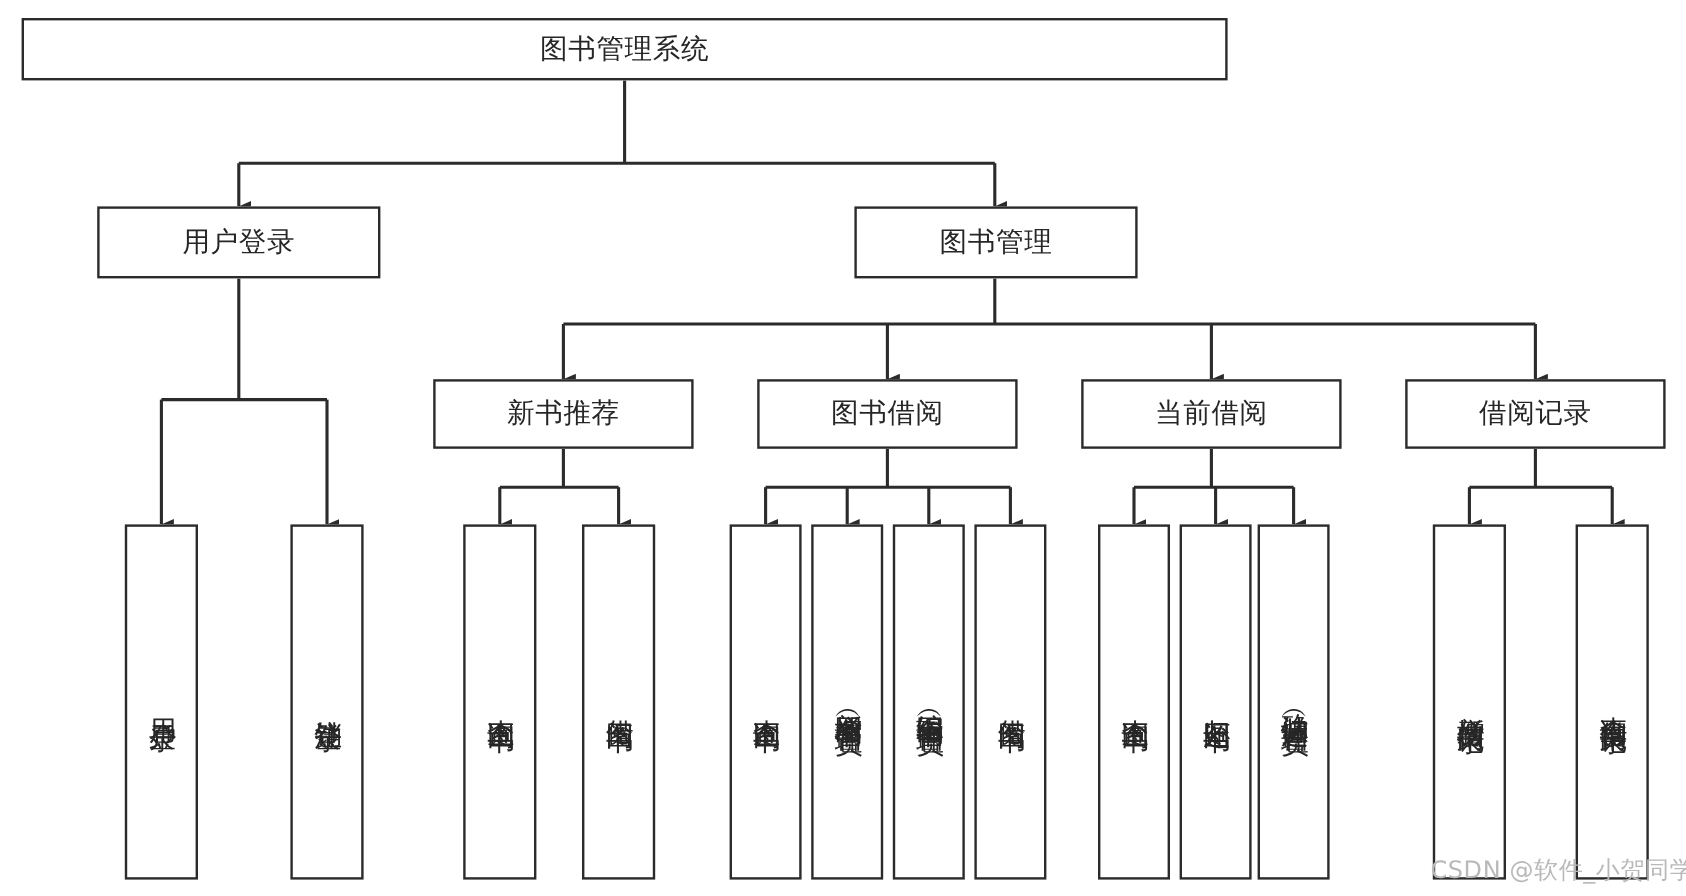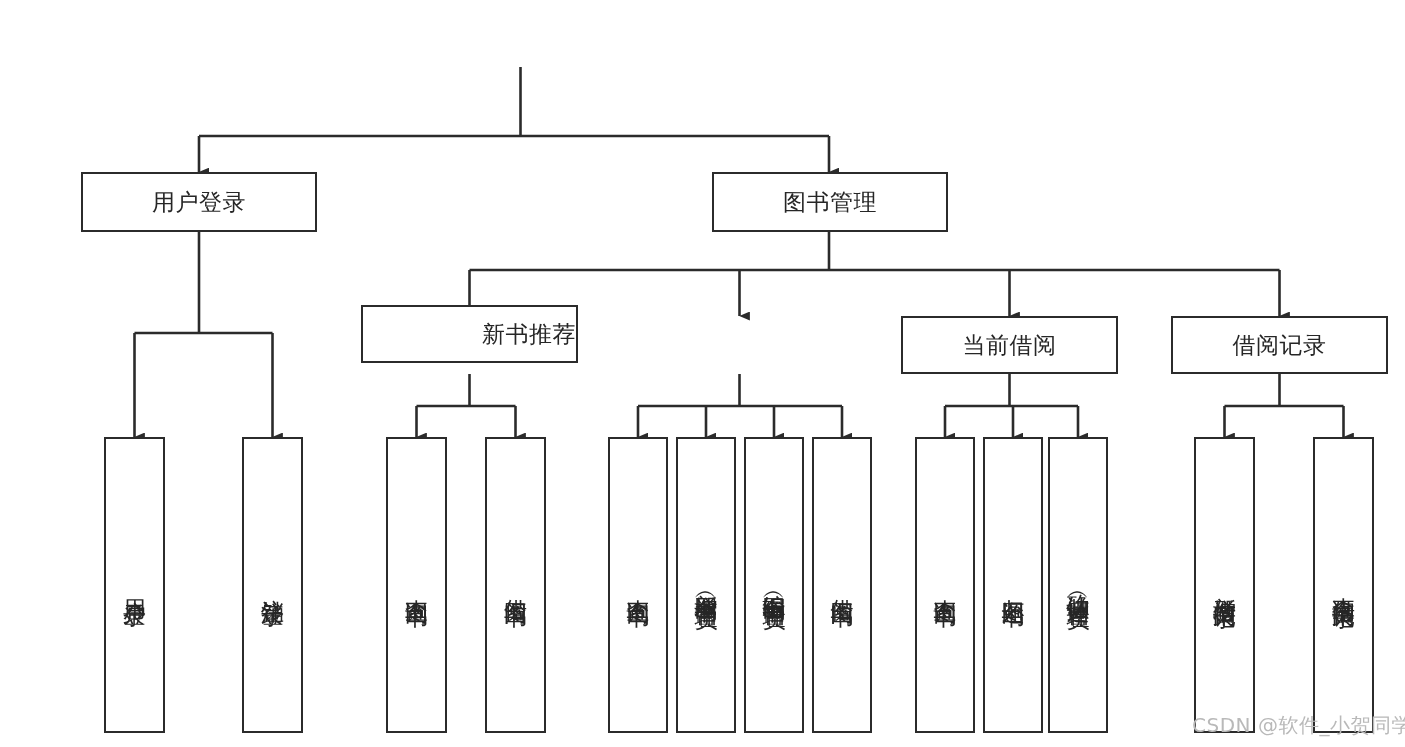--- a/index.html
+++ b/index.html
@@ -101,30 +101,36 @@
         <line x1="945" y1="406" x2="945" y2="437" marker-end="url(#arrowhead)"></line>
         <line x1="1013" y1="406" x2="1013" y2="437" marker-end="url(#arrowhead)"></line>
         <line x1="1078" y1="406" x2="1078" y2="437" marker-end="url(#arrowhead)"></line>
         <line x1="1279.5" y1="374" x2="1279.5" y2="406"></line>
         <line x1="1224.5" y1="406" x2="1343.5" y2="406"></line>
         <line x1="1224.5" y1="406" x2="1224.5" y2="437" marker-end="url(#arrowhead)"></line>
         <line x1="1343.5" y1="406" x2="1343.5" y2="437" marker-end="url(#arrowhead)"></line>
       </g>
   </svg>
 
+  <div class="node-box" style="left: 18px; top: 15px; width: 1005px; height: 52px;">
+    <span class="node-label-h">图书管理系统</span>
+  </div>
 
   <div class="node-box" style="left: 81px; top: 172px; width: 236px; height: 60px;">
     <span class="node-label-h">用户登录</span>
   </div>
   <div class="node-box" style="left: 712px; top: 172px; width: 236px; height: 60px;">
     <span class="node-label-h">图书管理</span>
   </div>
 
-  <div class="node-box" style="left: 361px; top: 305px; width: 217px; height: 58px; justify-content: flex-end;">
+  <div class="node-box" style="left: 361px; top: 316px; width: 217px; height: 58px;">
     <span class="node-label-h">新书推荐</span>
+  </div>
+  <div class="node-box" style="left: 631px; top: 316px; width: 217px; height: 58px;">
+    <span class="node-label-h">图书借阅</span>
   </div>
   <div class="node-box" style="left: 901px; top: 316px; width: 217px; height: 58px;">
     <span class="node-label-h">当前借阅</span>
   </div>
   <div class="node-box" style="left: 1171px; top: 316px; width: 217px; height: 58px;">
     <span class="node-label-h">借阅记录</span>
   </div>
 
   <div class="node-box" style="left: 104px; top: 437px; width: 61px; height: 296px;">
     <span class="node-label-v">用户登录</span>

